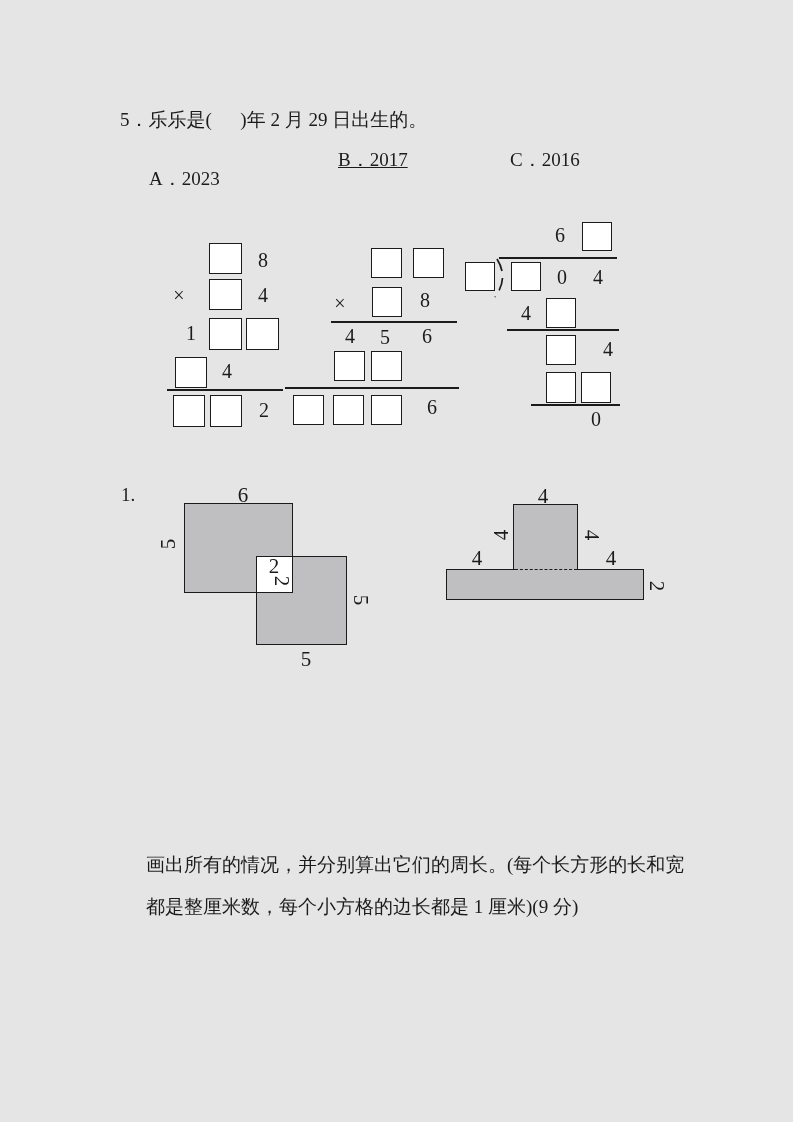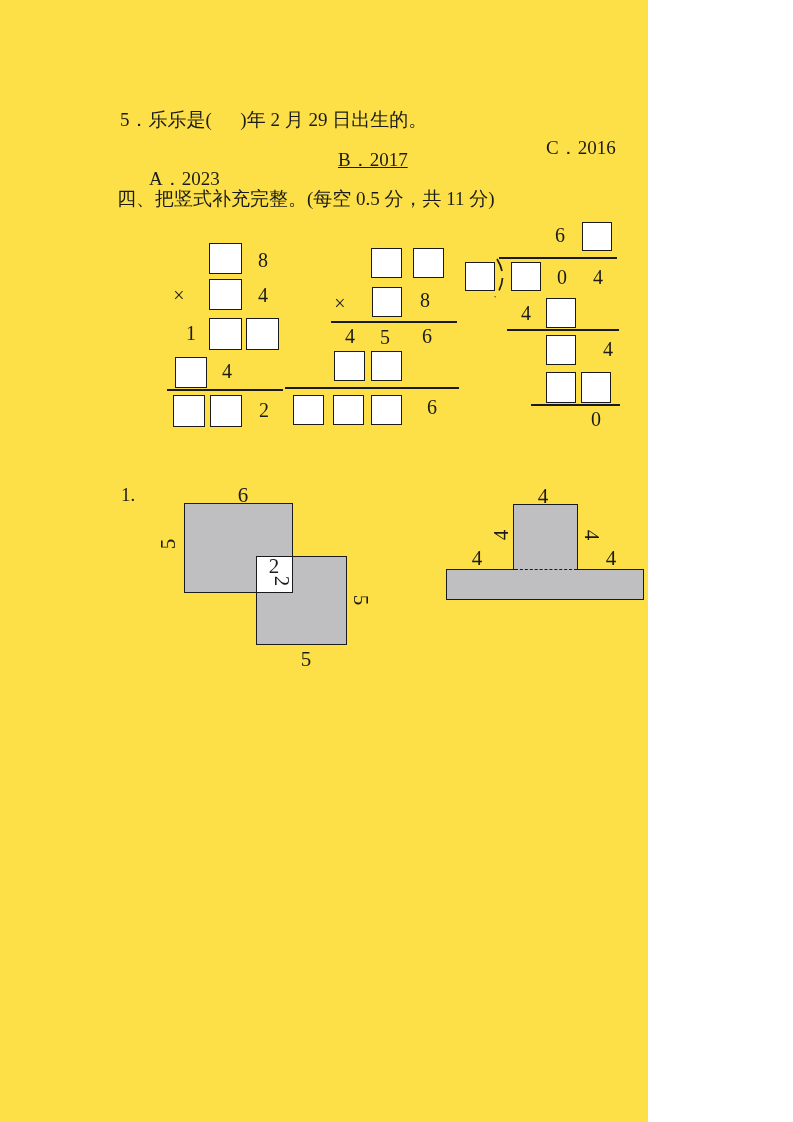--- a/index.html
+++ b/index.html
@@ -1,17 +1,17 @@
 <!DOCTYPE html>
 <html><head>
 <meta charset="utf-8">
 <style>
   html,body { margin:0; padding:0; background:#ffffff; }
   #page {
-    position:relative; width:648px; height:1122px; background:#fde047;
+    position:relative; width:793px; height:1122px; background:#e5e5e5;
     font-family:"Liberation Serif","DejaVu Serif",serif; color:#1b1b1b;
     overflow:hidden;
   }
   .textline {
     position:absolute; font-size:19px; line-height:23px; white-space:pre;
     color:#1b1b1b;
   }
   .abox {
     position:absolute; box-sizing:border-box;
     border:1.6px solid #1b1b1b; background:#ffffff;
@@ -32,23 +32,22 @@
 </style>
 </head>
 <body>
 
 <div id="page">
 
   <div class="textline" style="left:120px; top:108px;">5．乐乐是(      )年 2 月 29 日出生的。</div>
 
   <div class="textline" style="left:149px; top:148px;margin-top:19px;">A．2023</div>
   <div class="textline" style="left:338px; top:148px;text-decoration:underline;">B．2017</div>
-  <div class="textline" style="left:510px; top:136px;margin-left:36px;">C．2016</div>
+  <div class="textline" style="left:510px; top:148px;">C．2016</div>
 
-  <div class="textline" style="left:117px; top:187px;">四、把竖式补充完整。(每空 0.5 分，共 11 分)</div>
 
   <div id="problems-layer">
       <div>
         <div class="abox" style="left: 209px; top: 243px; width: 33px; height: 31px;"></div>
         <div class="digit" style="left: 263px; top: 260px; transform: translate(-50%, -50%) rotate(0deg);">8</div>
         <div class="digit" style="left: 179px; top: 295px; transform: translate(-50%, -50%) rotate(0deg);">×</div>
         <div class="abox" style="left: 209px; top: 279px; width: 33px; height: 31px;"></div>
         <div class="digit" style="left: 263px; top: 295px; transform: translate(-50%, -50%) rotate(0deg);">4</div>
         <div class="digit" style="left: 191px; top: 333px; transform: translate(-50%, -50%) rotate(0deg);">1</div>
         <div class="abox" style="left: 209px; top: 318px; width: 33px; height: 32px;"></div>
@@ -123,14 +122,16 @@
         <div class="dashline" style="left: 515px; top: 569px; width: 62px;"></div>
         <div class="digit figlabel" style="left: 543px; top: 496px; transform: translate(-50%, -50%) rotate(0deg);">4</div>
         <div class="digit figlabel" style="left: 501px; top: 535px; transform: translate(-50%, -50%) rotate(-90deg);">4</div>
         <div class="digit figlabel" style="left: 591px; top: 535px; transform: translate(-50%, -50%) rotate(90deg);">4</div>
         <div class="digit figlabel" style="left: 477px; top: 558px; transform: translate(-50%, -50%) rotate(0deg);">4</div>
         <div class="digit figlabel" style="left: 611px; top: 558px; transform: translate(-50%, -50%) rotate(0deg);">4</div>
         <div class="digit figlabel" style="left: 656px; top: 586px; transform: translate(-50%, -50%) rotate(90deg);">2</div>
       </div>
     </div>
 
+  <div class="textline" style="left:146px; top:853px;">画出所有的情况，并分别算出它们的周长。(每个长方形的长和宽</div>
+  <div class="textline" style="left:146px; top:895px;">都是整厘米数，每个小方格的边长都是 1 厘米)(9 分)</div>
 
 </div>
 
 </body></html>

